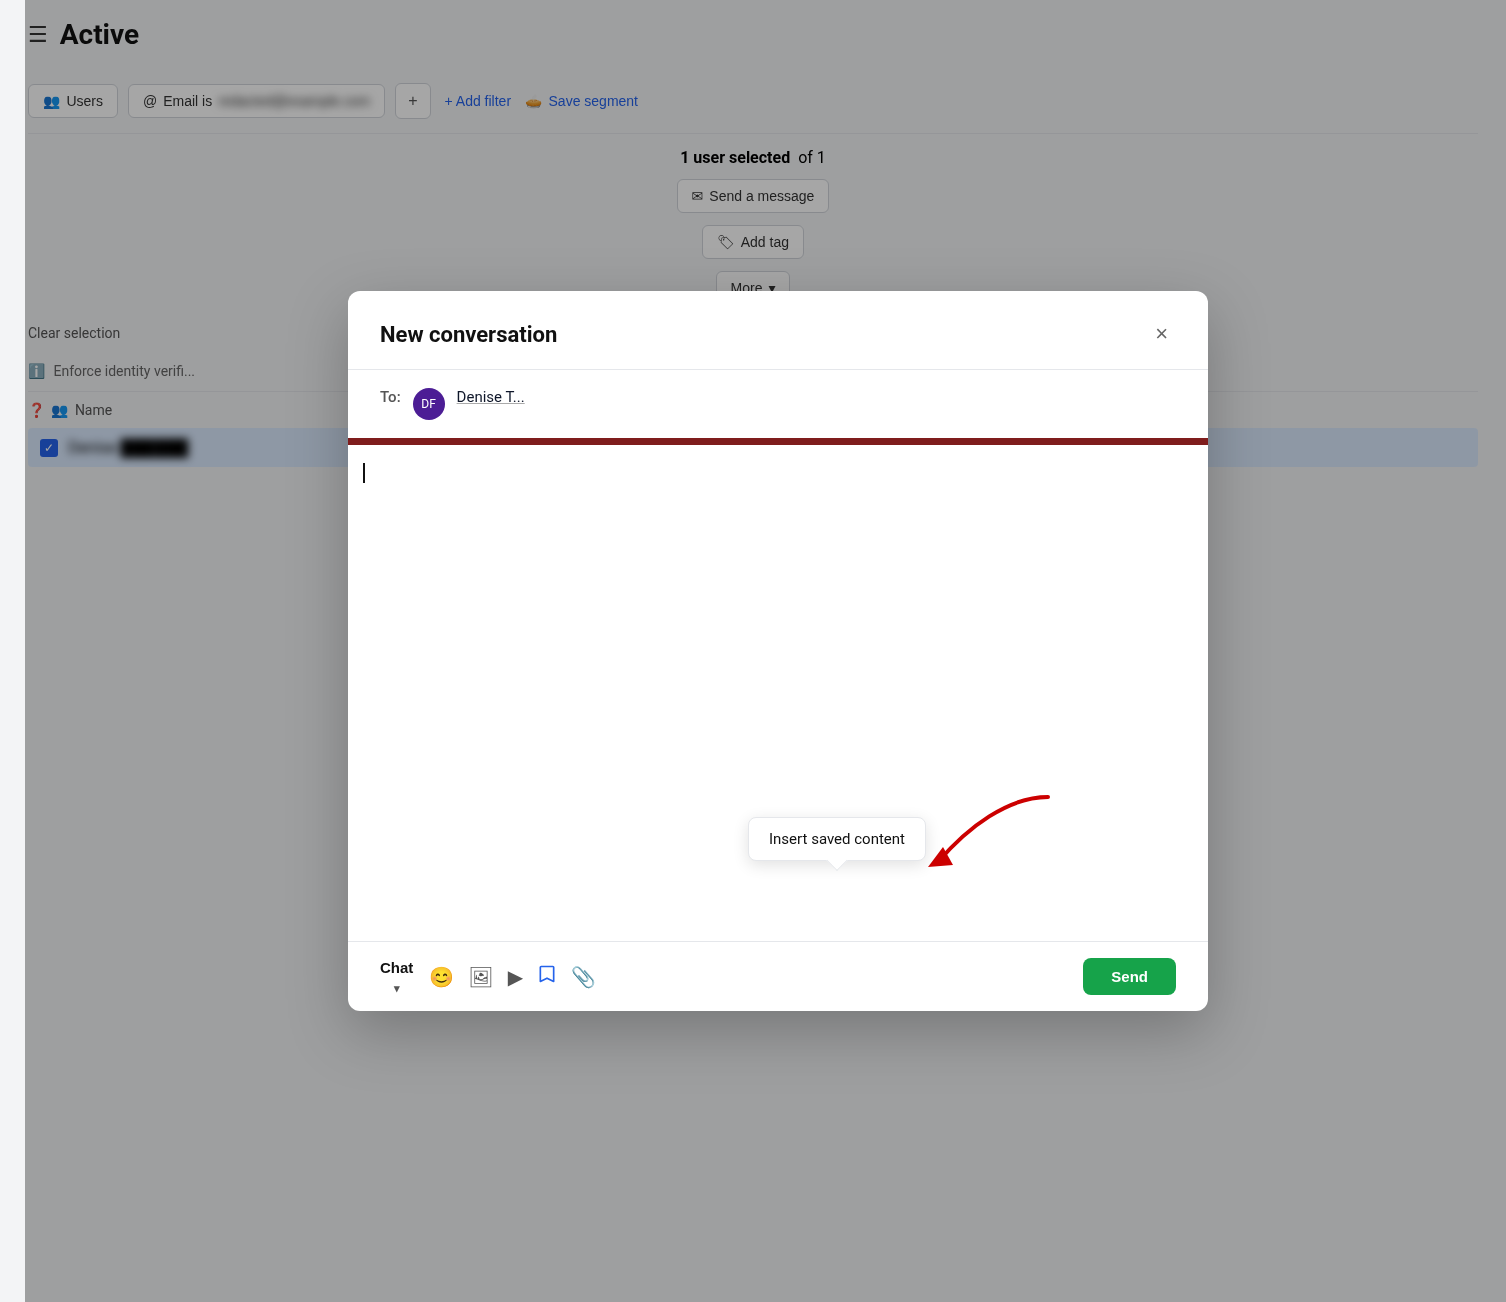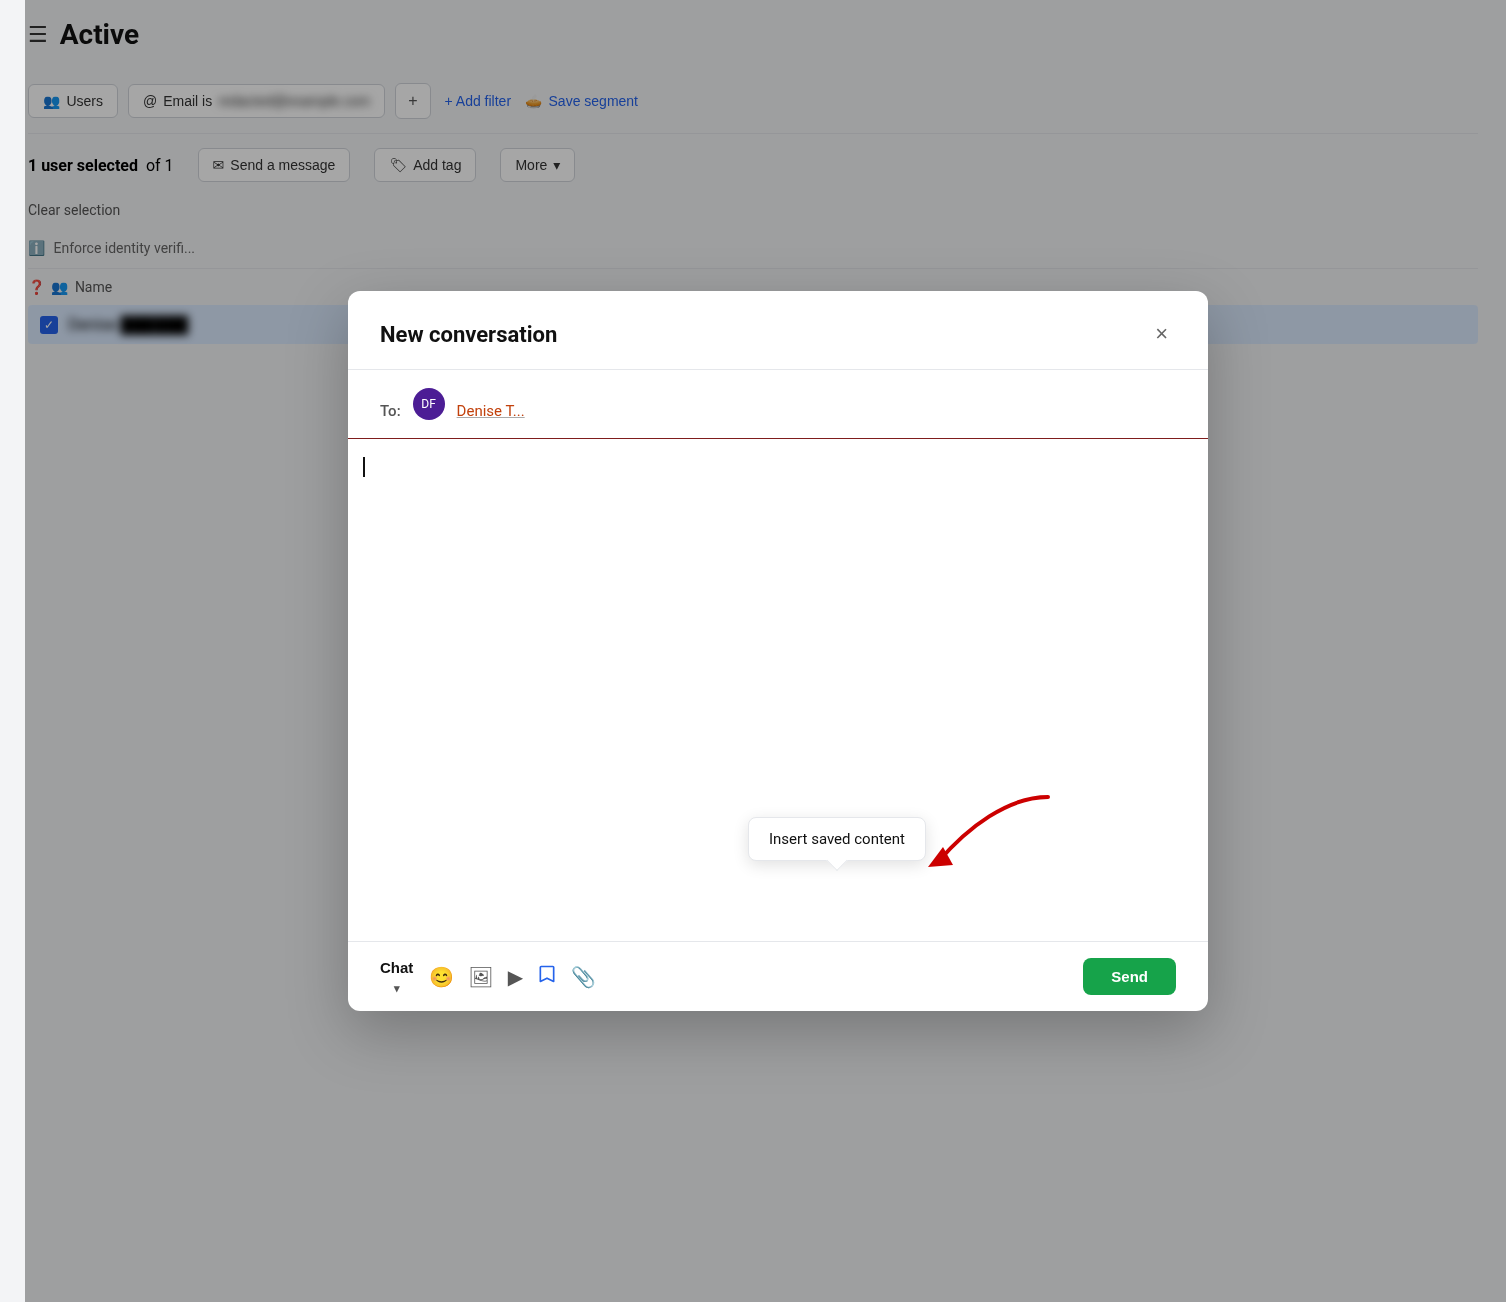--- a/index.html
+++ b/index.html
@@ -92,22 +92,23 @@
       border: none;
       border-top: 1px solid #e5e7eb;
       margin: 0 28px;
     }
 
     
     .selection-bar {
       padding: 14px 28px;
       display: flex;
       align-items: center;
-      gap: 24px;
+      gap: 12px;
       background: #f3f4f6;
+      flex-direction: column;
     }
     .action-btn {
       background: white;
       border: 1px solid #d1d5db;
       border-radius: 6px;
       padding: 8px 14px;
       font-size: 14px;
       color: #333;
       cursor: pointer;
       display: flex;
@@ -207,23 +208,23 @@
       border: none;
       font-size: 22px;
       color: #666;
       cursor: pointer;
       line-height: 1;
       padding: 4px 8px;
     }
     .modal-to-row {
       padding: 18px 32px;
       display: flex;
-      align-items: flex-end;
+      align-items: flex-start;
       gap: 12px;
-      border-bottom: 1px solid #7f1d1d;
+      border-bottom: 7px solid #7f1d1d;
     }
     .to-label {
       font-size: 15px;
       color: #555;
       font-weight: 500;
     }
     .avatar-df {
       width: 32px;
       height: 32px;
       border-radius: 50%;
@@ -231,21 +232,21 @@
       display: flex;
       align-items: center;
       justify-content: center;
       color: white;
       font-size: 12px;
       font-weight: 400;
       flex-shrink: 0;
     }
     .recipient-name {
       font-size: 15px;
-      color: #c2410c;
+      color: #0f172a;
       text-decoration: underline;
       text-decoration-color: #aaa;
     }
     .modal-body {
       flex: 1;
       padding: 18px 15px;
       position: relative;
     }
     .cursor-line {
       width: 2px;

